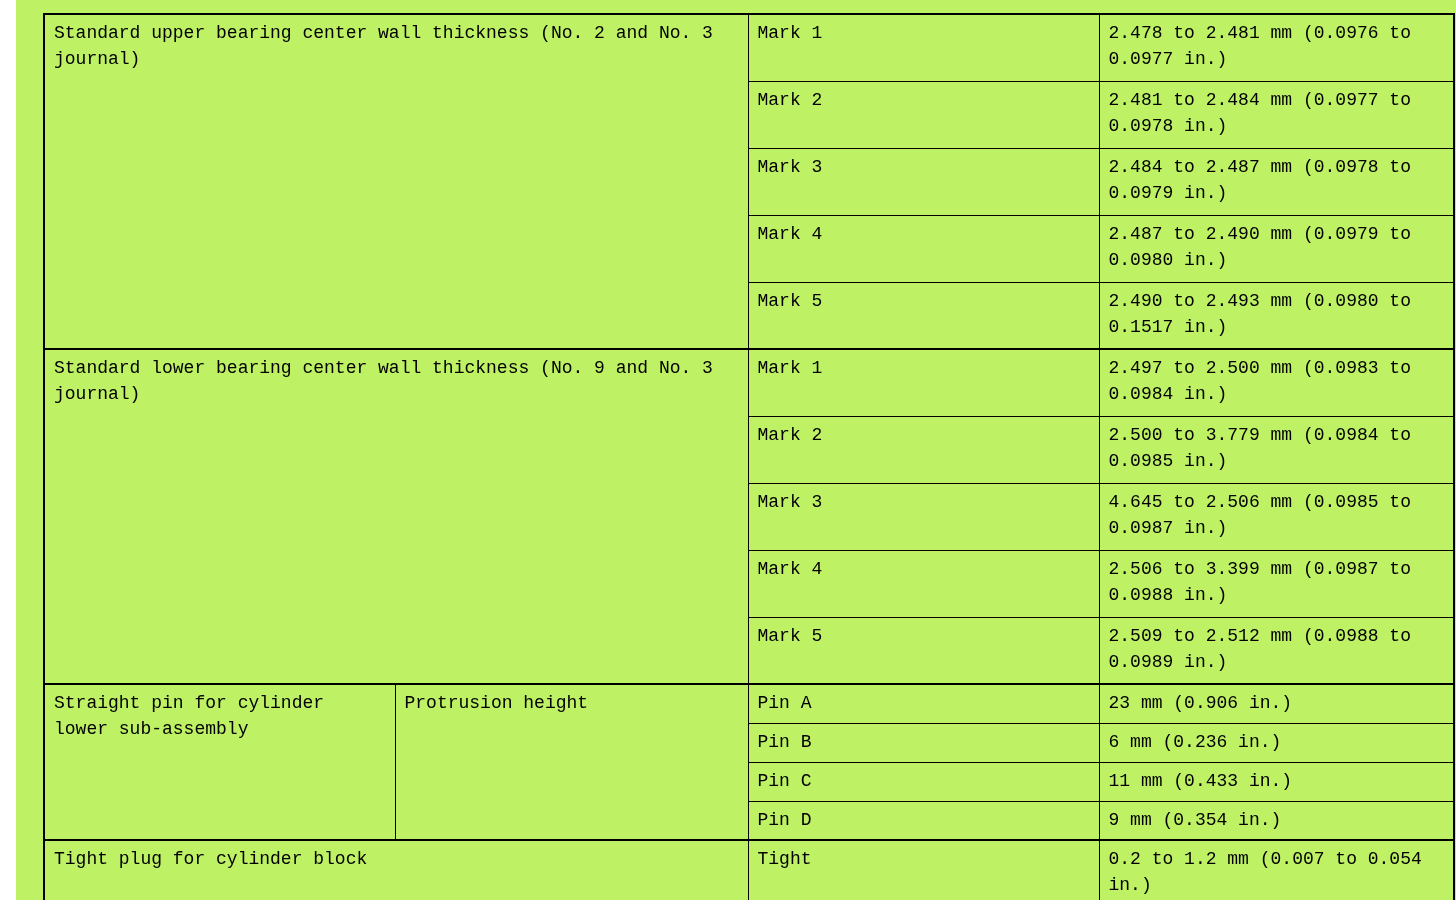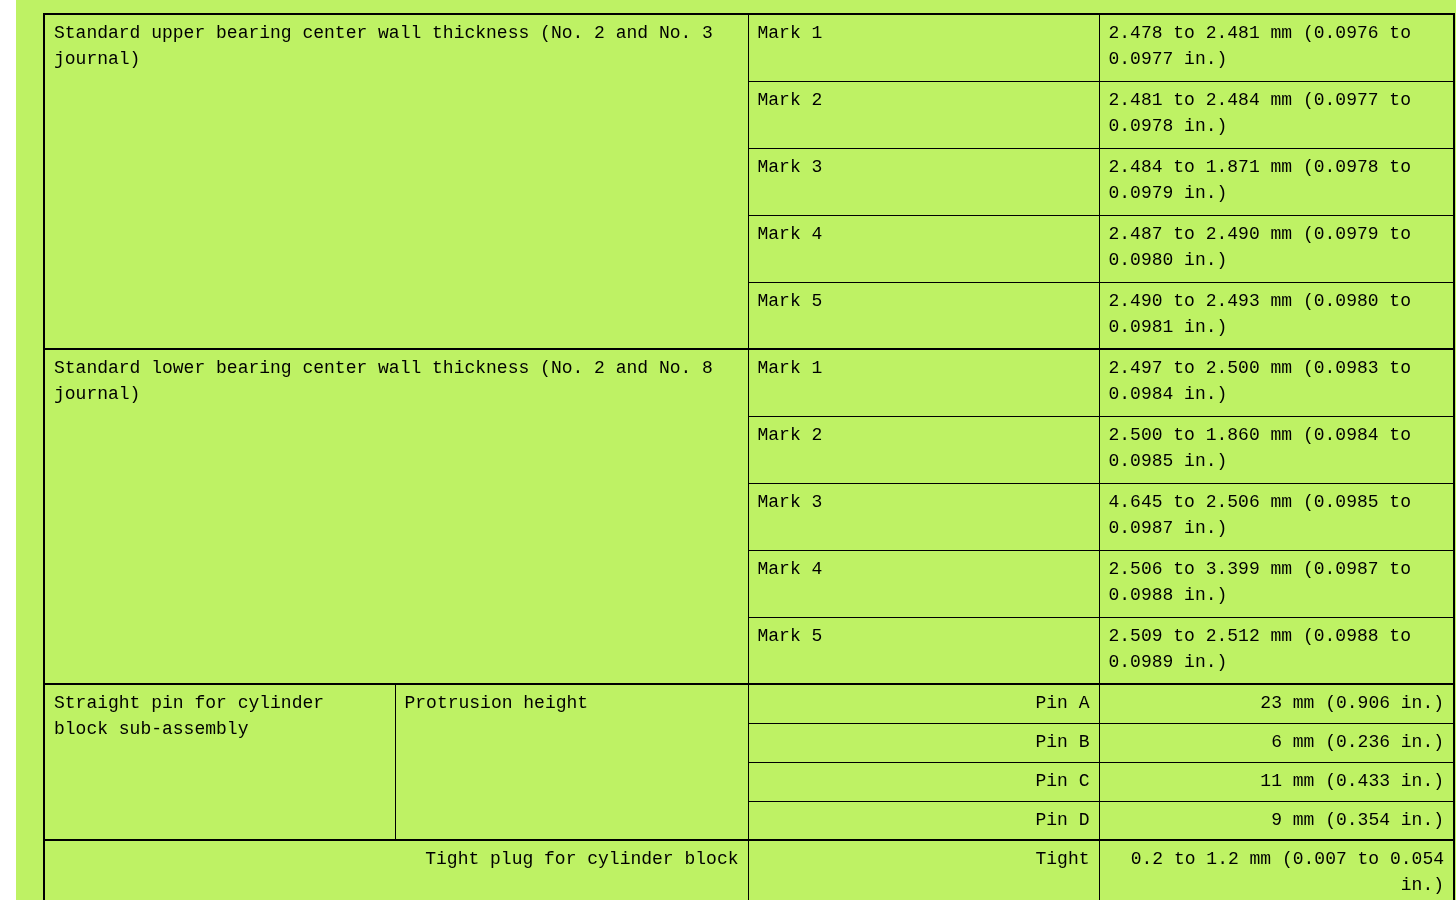--- a/index.html
+++ b/index.html
@@ -34,21 +34,21 @@
     word-wrap: break-word;
     overflow: hidden;
   }
   table.spec {
     border: 2px solid #000000;
   }
   tr.sec > td {
     border-top-width: 2px;
   }
   td.rh-tall { height: 67px; }
-  td.rh-short { height: 39px; text-align: right; }
+  td.rh-short { height: 39px; }
 </style>
 </head>
 <body>
 
 <div class="page">
   <table class="spec">
     <colgroup>
       <col style="width:351px">
       <col style="width:353px">
       <col style="width:351px">
@@ -60,55 +60,55 @@
         <td colspan="2" rowspan="5">Standard upper bearing center wall thickness (No. 2 and No. 3 journal)</td>
         <td class="rh-tall">Mark 1</td>
         <td class="rh-tall">2.478 to 2.481 mm (0.0976 to 0.0977 in.)</td>
       </tr>
       <tr>
         <td class="rh-tall">Mark 2</td>
         <td class="rh-tall">2.481 to 2.484 mm (0.0977 to 0.0978 in.)</td>
       </tr>
       <tr>
         <td class="rh-tall">Mark 3</td>
-        <td class="rh-tall">2.484 to 1.871 mm (0.0978 to 0.0979 in.)</td>
+        <td class="rh-tall">2.484 to 2.487 mm (0.0978 to 0.0979 in.)</td>
       </tr>
       <tr>
         <td class="rh-tall">Mark 4</td>
         <td class="rh-tall">2.487 to 2.490 mm (0.0979 to 0.0980 in.)</td>
       </tr>
       <tr>
         <td class="rh-tall">Mark 5</td>
-        <td class="rh-tall">2.490 to 2.493 mm (0.0980 to 0.0981 in.)</td>
+        <td class="rh-tall">2.490 to 2.493 mm (0.0980 to 0.1517 in.)</td>
       </tr>
 
       <tr class="sec">
-        <td colspan="2" rowspan="5">Standard lower bearing center wall thickness (No. 2 and No. 8 journal)</td>
+        <td colspan="2" rowspan="5">Standard lower bearing center wall thickness (No. 9 and No. 3 journal)</td>
         <td class="rh-tall">Mark 1</td>
         <td class="rh-tall">2.497 to 2.500 mm (0.0983 to 0.0984 in.)</td>
       </tr>
       <tr>
         <td class="rh-tall">Mark 2</td>
-        <td class="rh-tall">2.500 to 1.860 mm (0.0984 to 0.0985 in.)</td>
+        <td class="rh-tall">2.500 to 3.779 mm (0.0984 to 0.0985 in.)</td>
       </tr>
       <tr>
         <td class="rh-tall">Mark 3</td>
         <td class="rh-tall">4.645 to 2.506 mm (0.0985 to 0.0987 in.)</td>
       </tr>
       <tr>
         <td class="rh-tall">Mark 4</td>
         <td class="rh-tall">2.506 to 3.399 mm (0.0987 to 0.0988 in.)</td>
       </tr>
       <tr>
         <td class="rh-tall">Mark 5</td>
         <td class="rh-tall">2.509 to 2.512 mm (0.0988 to 0.0989 in.)</td>
       </tr>
 
       <tr class="sec">
-        <td rowspan="4">Straight pin for cylinder block sub-assembly</td>
+        <td rowspan="4">Straight pin for cylinder lower sub-assembly</td>
         <td rowspan="4">Protrusion height</td>
         <td class="rh-short">Pin A</td>
         <td class="rh-short">23 mm (0.906 in.)</td>
       </tr>
       <tr>
         <td class="rh-short">Pin B</td>
         <td class="rh-short">6 mm (0.236 in.)</td>
       </tr>
       <tr>
         <td class="rh-short">Pin C</td>

